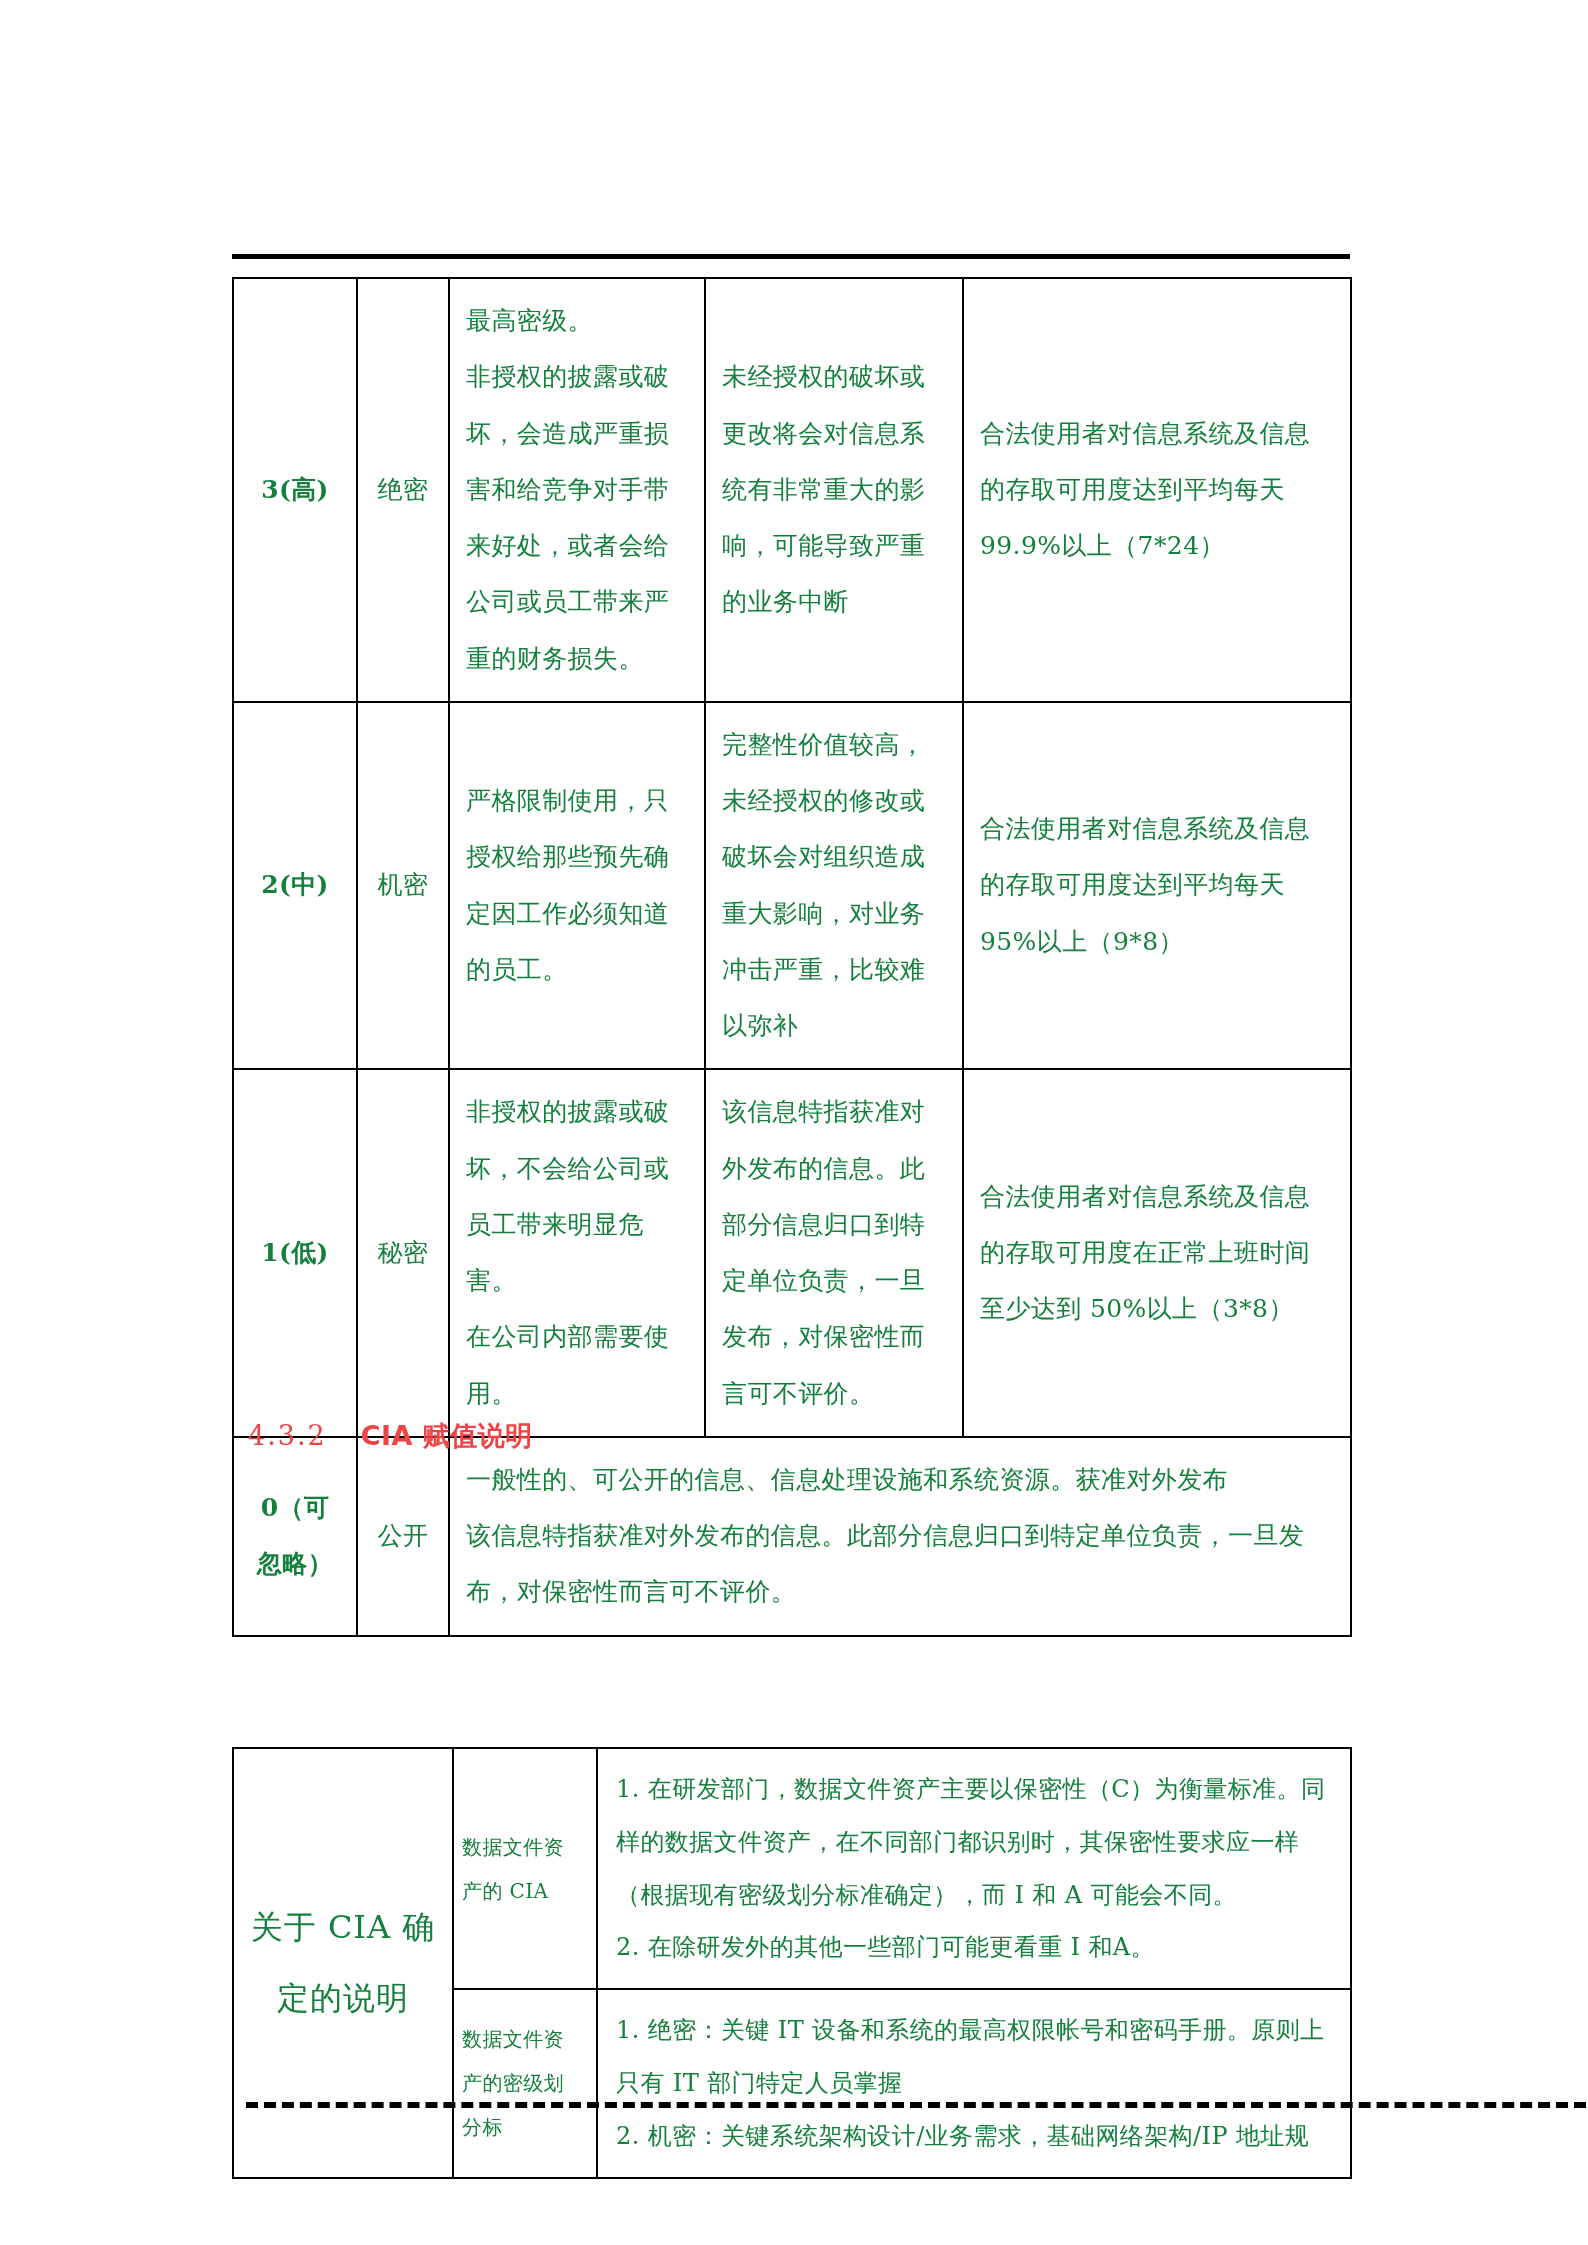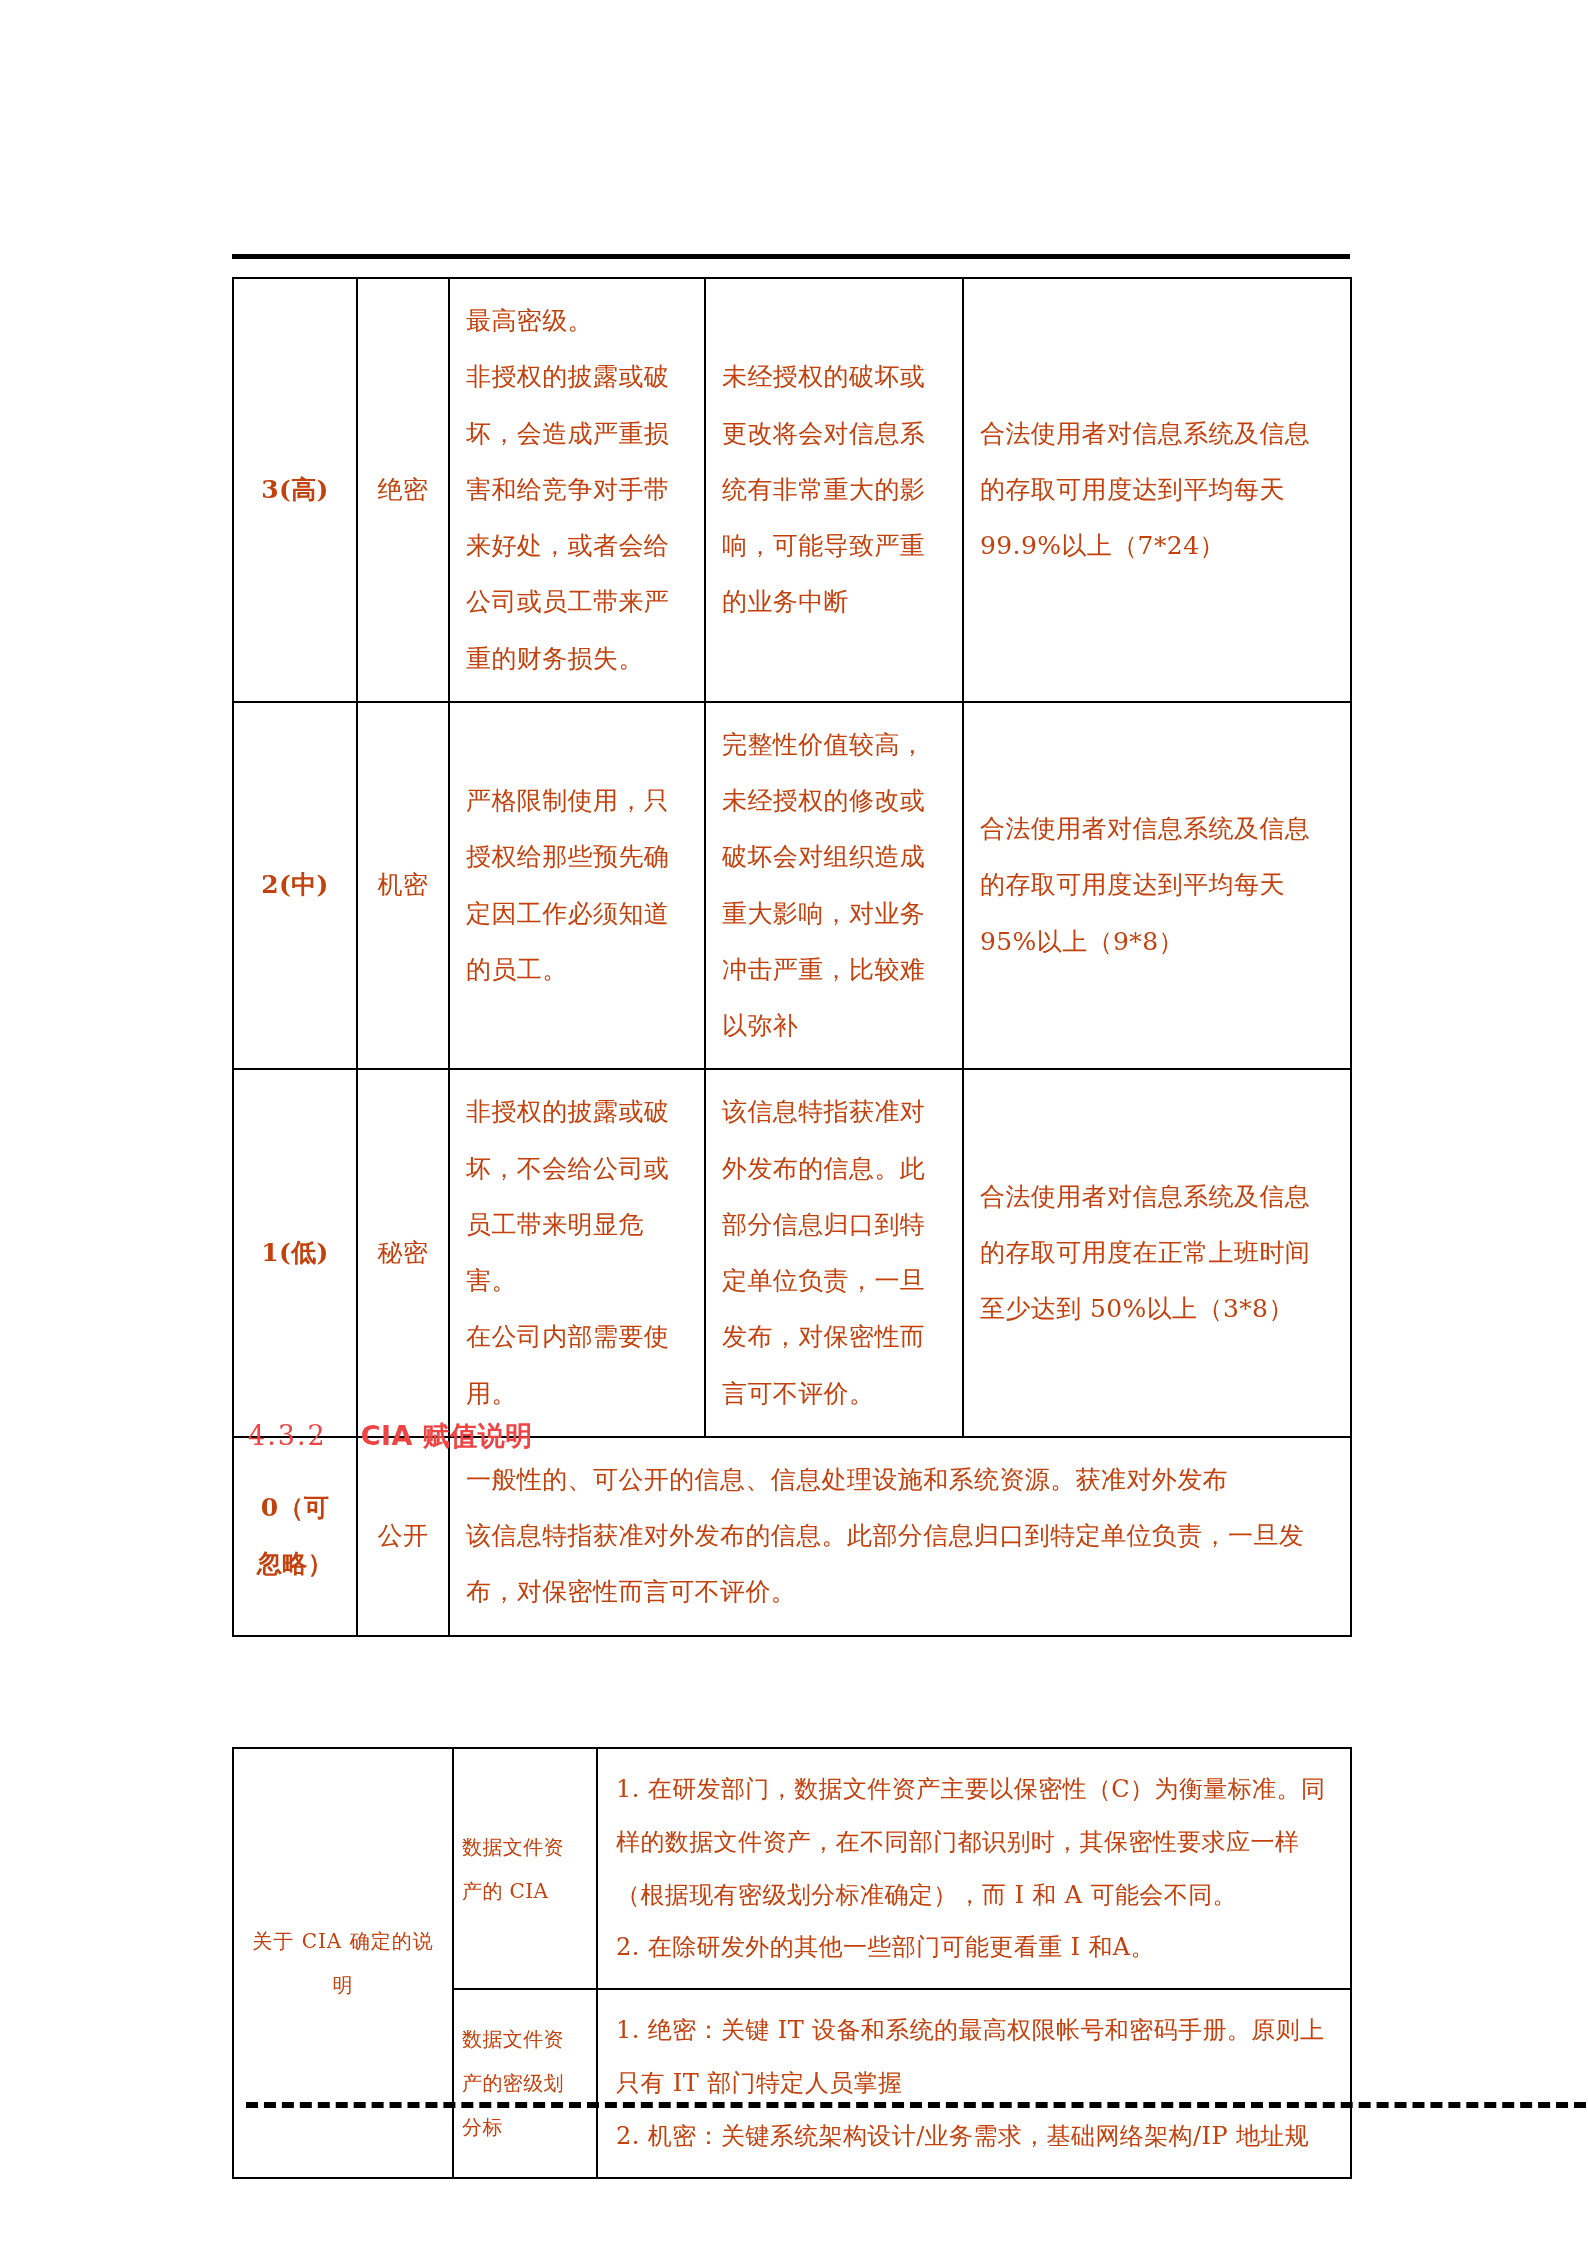--- a/index.html
+++ b/index.html
@@ -39,21 +39,21 @@
     table-layout: fixed;
     background: #ffffff;
   }
   table.doc-table td {
     border: 2px solid #000000;
     vertical-align: middle;
     padding: 14px 16px 14px 16px;
     font-size: 25px;
     line-height: 2.0;
     font-family: "DejaVu Serif", "Liberation Serif", serif;
-    color: #c2410c;
+    color: #15803d;
     letter-spacing: 0.4px;
   }
   td.cell-body {
     text-align: left;
   }
   td.level-cell {
     font-weight: bold;
     font-size: 26px;
     text-align: center;
   }
@@ -111,21 +111,21 @@
     padding-left: 8px;
     padding-right: 24px;
   }
   #table-cia-notes td.wide-body {
     text-align: left;
     padding-left: 18px;
     padding-right: 10px;
   }
   #table-cia-notes td.row-label {
     text-align: center;
-    font-size: 20px;
+    font-size: 32px;
     letter-spacing: 1px;
   }
 
   
   .footer-dash {
     position: absolute;
     left: 246px;
     top: 2102px;
     width: 1340px;
     height: 0;

